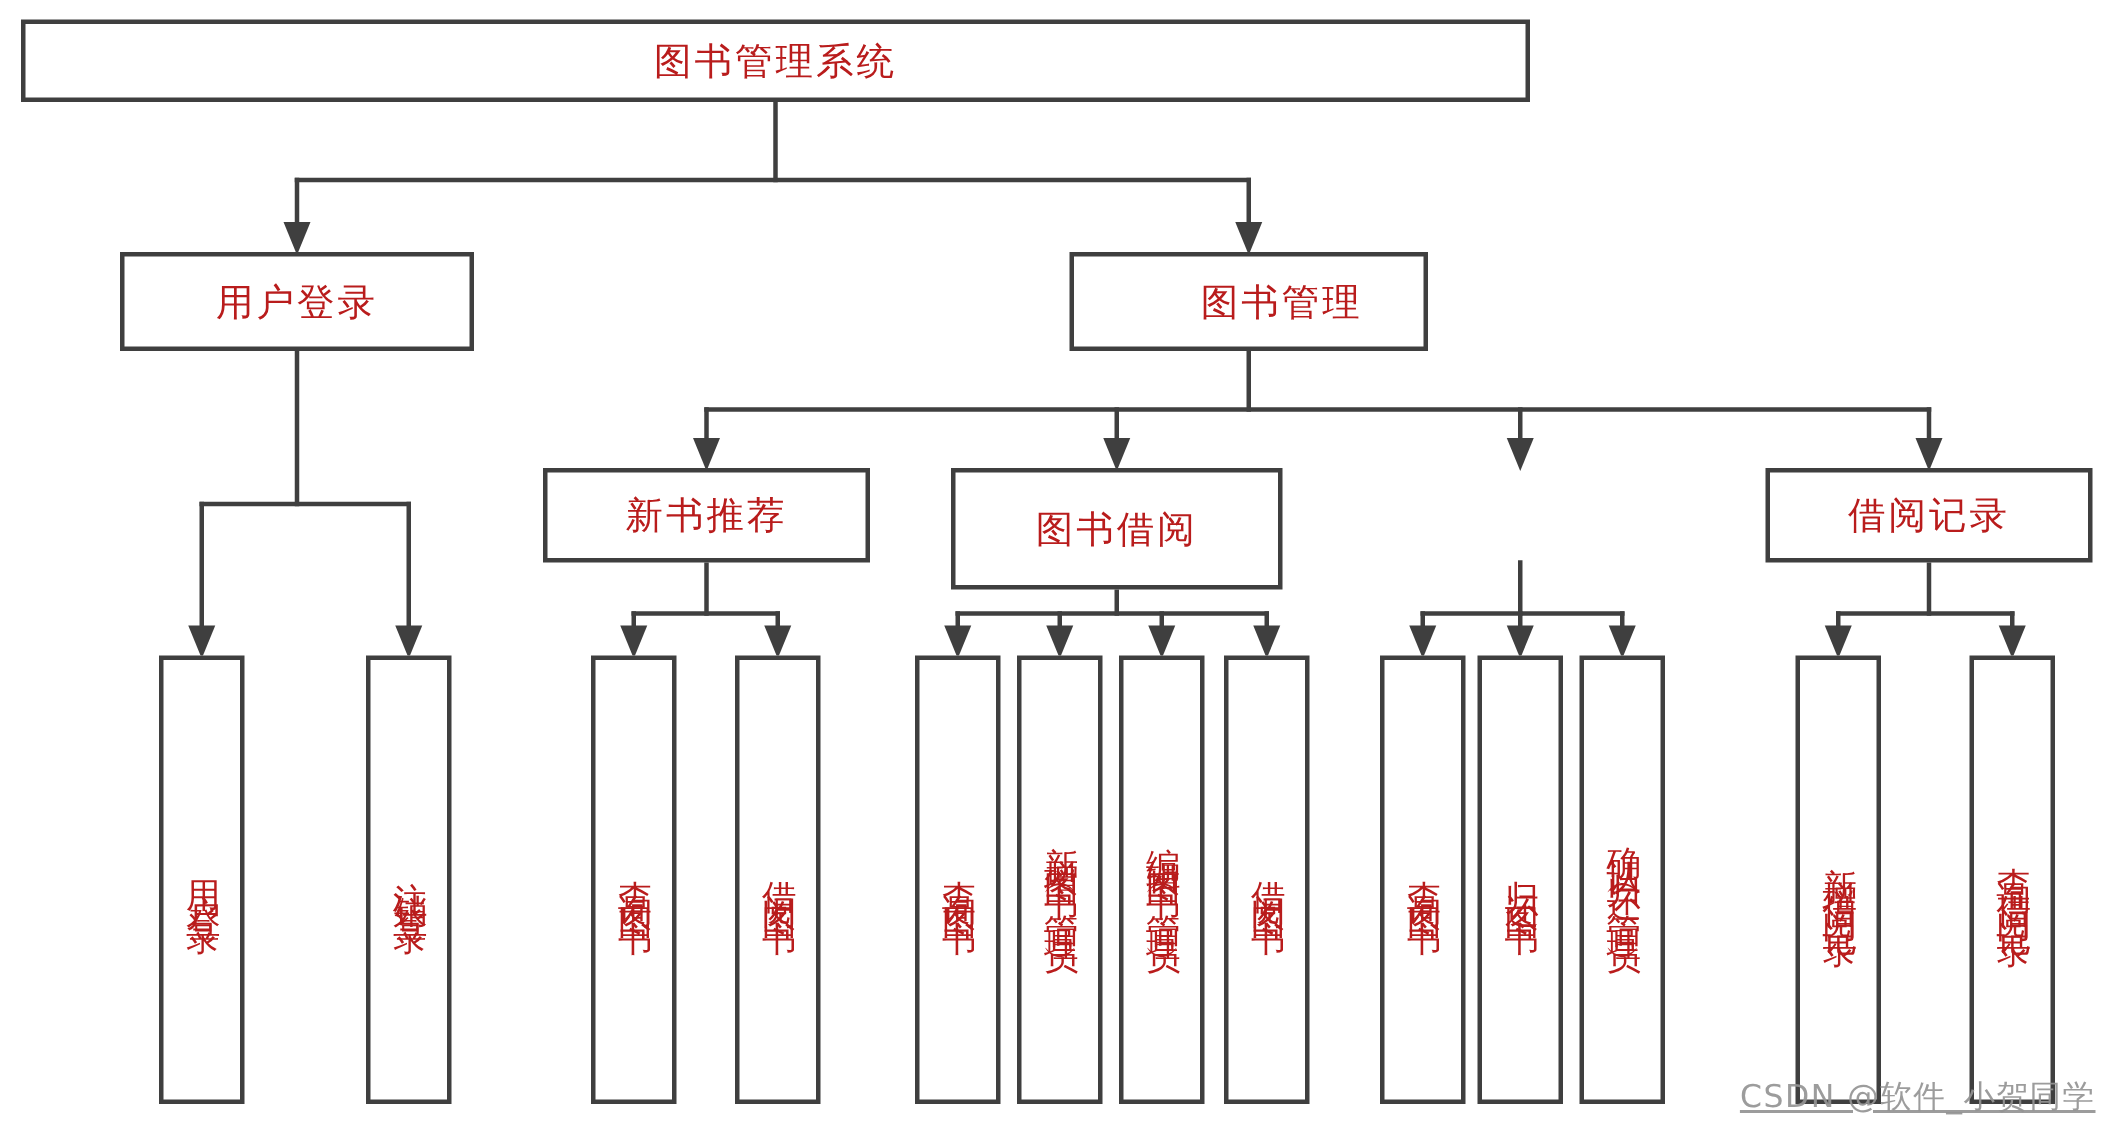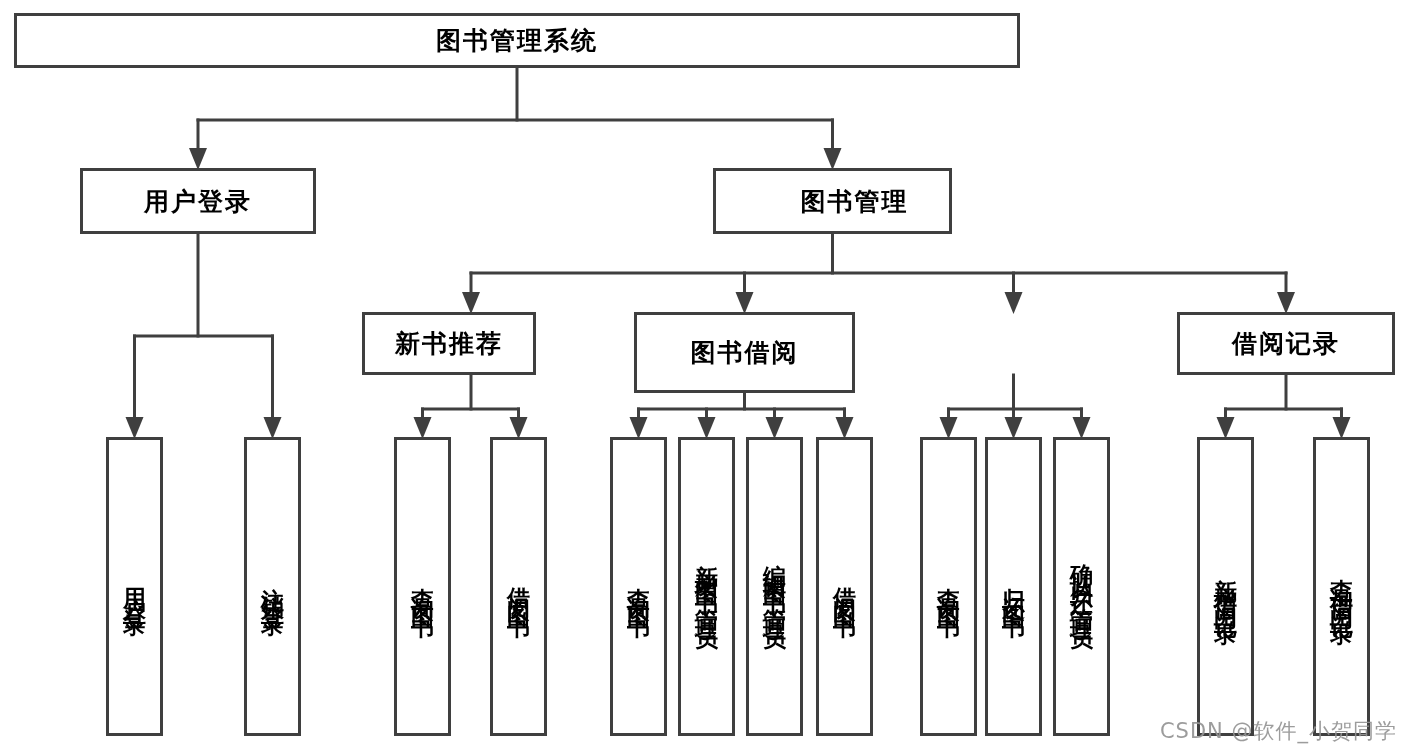--- a/index.html
+++ b/index.html
@@ -21,46 +21,46 @@
     top: 0;
     width: 1405px;
     height: 747px;
     pointer-events: none;
   }
   .node {
     position: absolute;
     box-sizing: border-box;
     background: #ffffff;
     border: 3px solid #3f3f3f;
-    color: #000000;
+    color: #b91c1c;
     display: flex;
     align-items: center;
     justify-content: center;
     text-align: left;
     white-space: nowrap;
-    font-weight: bold;
   }
   .horiz {
     font-size: 25px;
     letter-spacing: 2px;
   }
   .vert {
     writing-mode: vertical-rl;
     font-size: 23px;
     letter-spacing: 9px;
     line-height: 1;
   }
   #watermark {
     position: absolute;
     right: 8px;
     bottom: 2px;
     font-size: 21px;
     color: rgba(148, 148, 148, 0.92);
     letter-spacing: 1px;
     z-index: 10;
+    text-decoration: underline;
   }
 </style>
 </head>
 <body>
 
 <div id="diagram">
   <svg id="edges" xmlns="http://www.w3.org/2000/svg" viewBox="0 0 1405 747">
       <g>
         <line x1="517" y1="68" x2="517" y2="120" stroke="#3f3f3f" stroke-width="3" stroke-linecap="square"></line>
         <line x1="198" y1="120" x2="832.5" y2="120" stroke="#3f3f3f" stroke-width="3" stroke-linecap="square"></line>
@@ -125,21 +125,21 @@
         <line x1="1225.5" y1="409" x2="1225.5" y2="419" stroke="#3f3f3f" stroke-width="3" stroke-linecap="square"></line>
         <polygon points="1216.5,417 1234.5,417 1225.5,439" fill="#3f3f3f"></polygon>
         <line x1="1341.5" y1="409" x2="1341.5" y2="419" stroke="#3f3f3f" stroke-width="3" stroke-linecap="square"></line>
         <polygon points="1332.5,417 1350.5,417 1341.5,439" fill="#3f3f3f"></polygon>
       </g>
     </svg>
 
   <div class="node horiz" style="left: 14px; top: 13px; width: 1006px; height: 55px;">图书管理系统</div>
   <div class="node horiz" style="left: 80px; top: 168px; width: 236px; height: 66px;">用户登录</div>
   <div class="node horiz" style="left: 713px; top: 168px; width: 239px; height: 66px; padding-left: 44px;">图书管理</div>
-  <div class="node horiz" style="left: 362px; top: 312px; width: 174px; height: 63px;">新书推荐</div>
+  <div class="node horiz" style="left: 362px; top: 312px; width: 218px; height: 63px;">新书推荐</div>
   <div class="node horiz" style="left: 634px; top: 312px; width: 221px; height: 81px;">图书借阅</div>
   <div class="node horiz" style="left: 1177px; top: 312px; width: 218px; height: 63px;">借阅记录</div>
   <div class="node vert" style="left: 106px; top: 437px; width: 57px; height: 299px;">用户登录</div>
   <div class="node vert" style="left: 244px; top: 437px; width: 57px; height: 299px;">注销登录</div>
   <div class="node vert" style="left: 394px; top: 437px; width: 57px; height: 299px;">查询图书</div>
   <div class="node vert" style="left: 490px; top: 437px; width: 57px; height: 299px;">借阅图书</div>
   <div class="node vert" style="left: 610px; top: 437px; width: 57px; height: 299px;">查询图书</div>
   <div class="node vert" style="left: 678px; top: 437px; width: 57px; height: 299px;">新增图书（管理员）</div>
   <div class="node vert" style="left: 746px; top: 437px; width: 57px; height: 299px;">编辑图书（管理员）</div>
   <div class="node vert" style="left: 816px; top: 437px; width: 57px; height: 299px;">借阅图书</div>

